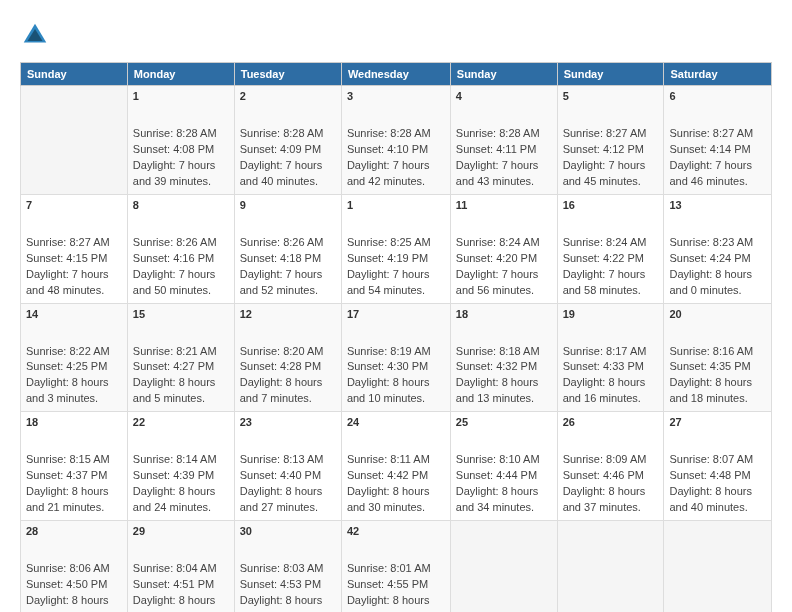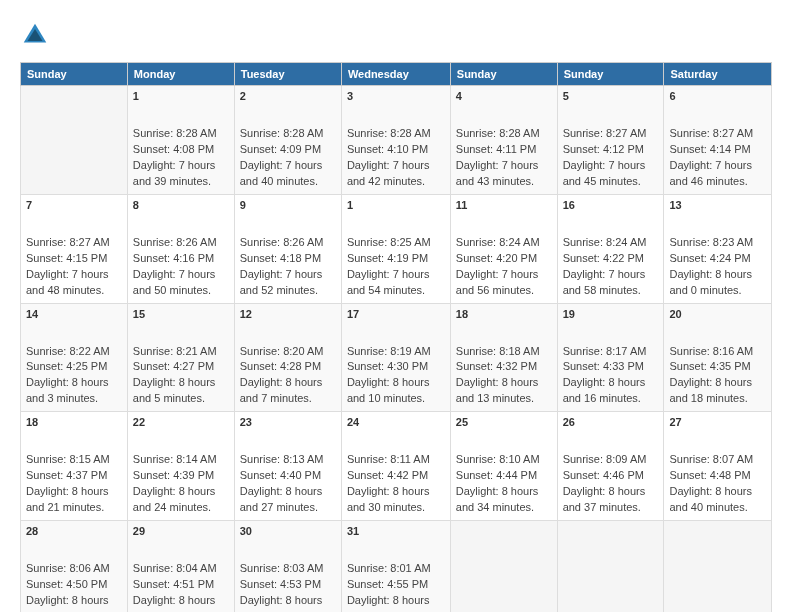--- a/index.html
+++ b/index.html
@@ -253,21 +253,21 @@
           </td>
           <td>
             <span class="day-number">29</span>
             <div class="day-info">Sunrise: 8:04 AM<br>Sunset: 4:51 PM<br>Daylight: 8 hours<br>and 47 minutes.</div>
           </td>
           <td>
             <span class="day-number">30</span>
             <div class="day-info">Sunrise: 8:03 AM<br>Sunset: 4:53 PM<br>Daylight: 8 hours<br>and 50 minutes.</div>
           </td>
           <td>
-            <span class="day-number">31</span>
+            <span class="day-number">42</span>
             <div class="day-info">Sunrise: 8:01 AM<br>Sunset: 4:55 PM<br>Daylight: 8 hours<br>and 54 minutes.</div>
           </td>
           <td class="empty-cell"></td>
           <td class="empty-cell"></td>
           <td class="empty-cell"></td>
         </tr>
       </tbody>
   </table>
 </div>
 

